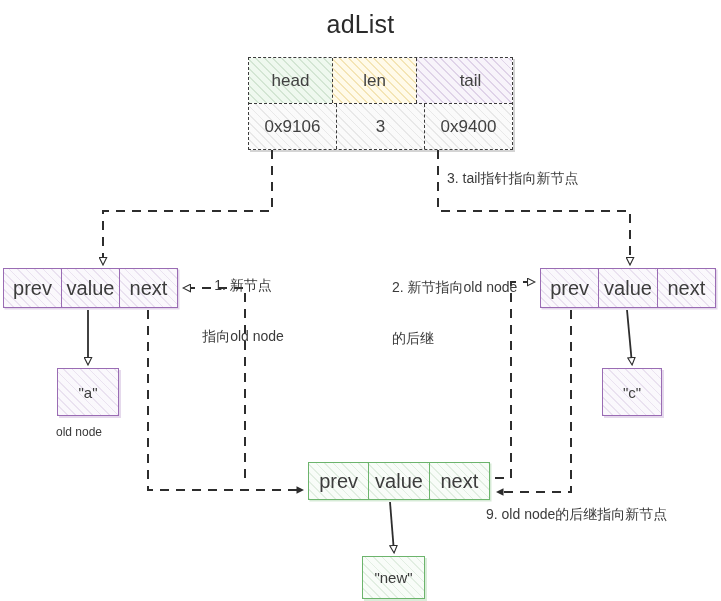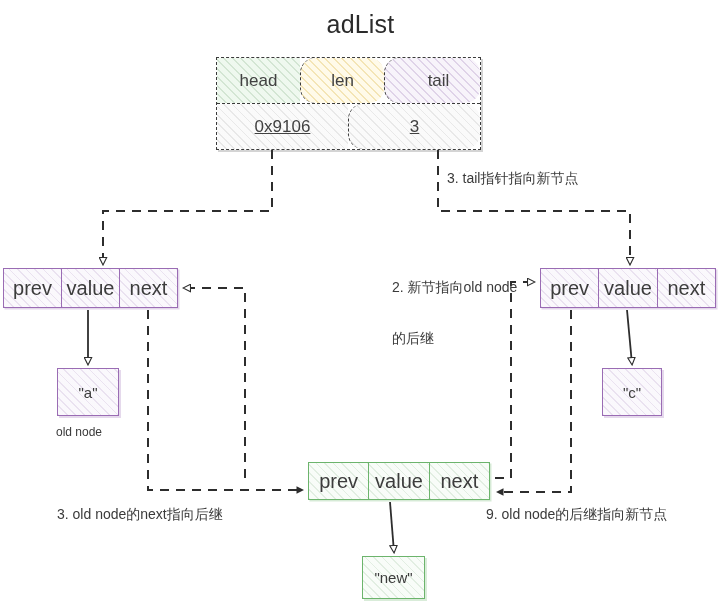--- a/index.html
+++ b/index.html
@@ -34,21 +34,21 @@
     left: 0; top: 10px;
     width: 721px;
     text-align: center;
     font-size: 25px;
     color: #2b2b2b;
     letter-spacing: .2px;
   }
 
   
   #adlist-table {
-    left: 216px; top: 57px;
+    left: 248px; top: 57px;
     width: 265px; height: 93px;
     box-sizing: border-box;
     border: 1.6px dashed #3b3b3b;
     display: flex;
     flex-direction: column;
     box-shadow: 2px 2px 0 rgba(60,60,60,.22);
     background: #fff;
     text-align: center;
   }
   #adlist-table .trow {
@@ -58,26 +58,26 @@
   #adlist-table .trow.top { border-bottom: 1.5px dashed #3b3b3b; }
   #adlist-table .cell {
     flex: 1 1 0;
     display: flex;
     align-items: center;
     justify-content: center;
     font-size: 17px;
     color: #414141;
     position: relative;
   }
-  #adlist-table .cell + .cell { border-left: 1.5px dashed #3b3b3b; border-radius: 15px; }
+  #adlist-table .cell + .cell { border-left: 1.5px dashed #3b3b3b; }
 
   .hatch-green  { background-image: repeating-linear-gradient(45deg, rgba(110,170,110,.30) 0 1.2px, rgba(238,248,238,.95) 1.2px 6px); }
   .hatch-yellow { background-image: repeating-linear-gradient(45deg, rgba(226,186,60,.38) 0 1.2px, rgba(255,250,232,.95) 1.2px 6px); }
   .hatch-purple { background-image: repeating-linear-gradient(45deg, rgba(150,110,180,.30) 0 1.2px, rgba(247,243,250,.95) 1.2px 6px); padding-left: 12px; }
-  .hatch-grey   { background-image: repeating-linear-gradient(45deg, rgba(120,120,120,.17) 0 1.1px, rgba(250,250,250,.95) 1.1px 6px); text-decoration: underline; }
+  .hatch-grey   { background-image: repeating-linear-gradient(45deg, rgba(120,120,120,.17) 0 1.1px, rgba(250,250,250,.95) 1.1px 6px); }
   .hatch-purple-lite { background-image: repeating-linear-gradient(45deg, rgba(150,110,180,.20) 0 1.1px, rgba(250,248,252,.96) 1.1px 6px); }
   .hatch-green-lite  { background-image: repeating-linear-gradient(45deg, rgba(110,170,110,.20) 0 1.1px, rgba(248,252,248,.96) 1.1px 6px); }
 
   
   .node {
     box-sizing: border-box;
     display: flex;
     height: 40px;
   }
   .node .slot {
@@ -170,20 +170,21 @@
 
   <div class="abs" id="adlist-table">
     <div class="trow top">
       <div class="cell hatch-green">head</div>
       <div class="cell hatch-yellow">len</div>
       <div class="cell hatch-purple">tail</div>
     </div>
     <div class="trow">
       <div class="cell hatch-grey">0x9106</div>
       <div class="cell hatch-grey">3</div>
+      <div class="cell hatch-grey">0x9400</div>
     </div>
   </div>
 
   <div class="abs node purple" id="node-left">
     <div class="slot hatch-purple-lite">prev</div>
     <div class="slot hatch-purple-lite">value</div>
     <div class="slot hatch-purple-lite">next</div>
   </div>
   <div class="abs valbox purple hatch-purple-lite" id="val-a">"a"</div>
   <div class="abs note" id="note-old-node">old node</div>
@@ -195,25 +196,28 @@
   </div>
   <div class="abs valbox purple hatch-purple-lite" id="val-c">"c"</div>
 
   <div class="abs node green" id="node-new">
     <div class="slot hatch-green-lite">prev</div>
     <div class="slot hatch-green-lite">value</div>
     <div class="slot hatch-green-lite">next</div>
   </div>
   <div class="abs valbox green hatch-green-lite" id="val-new">"new"</div>
 
+  <div class="abs note" id="note-step1">
+    <div>1. 新节点</div>
+    <div>指向old node</div>
+  </div>
 
   <div class="abs note" id="note-step2">
     <div>2. 新节指向old node</div>
     <div>的后继</div>
   </div>
 
   <div class="abs note" id="note-step3-tail">3. tail指针指向新节点</div>
 
-  <div class="abs note" id="note-step3-next">3. old node的next指向后继</div>
 
   <div class="abs note" id="note-step4">9. old node的后继指向新节点</div>
 
 </div>
 
 </body></html>

